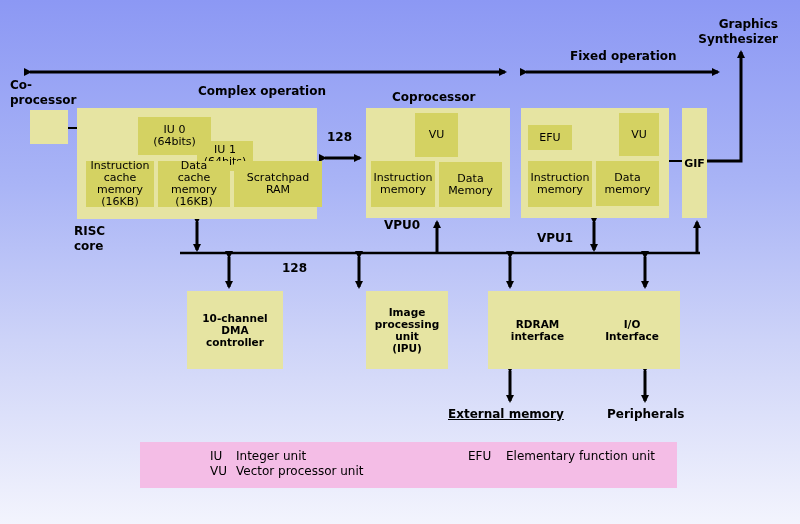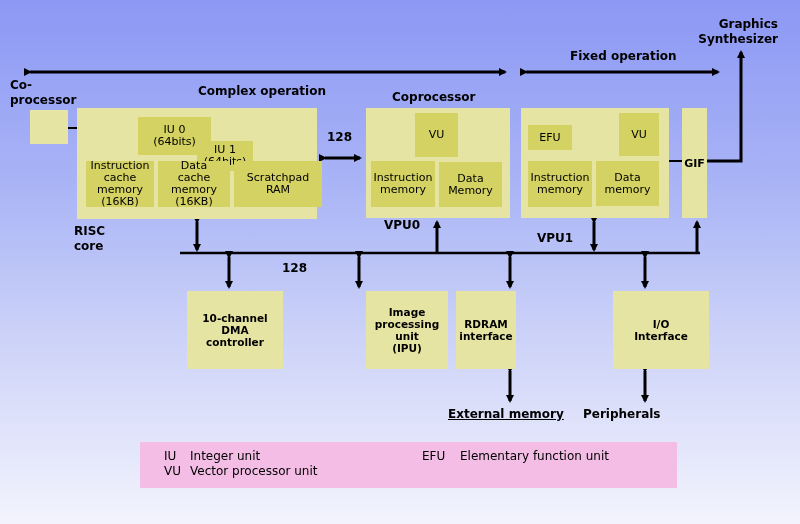--- a/index.html
+++ b/index.html
@@ -7,21 +7,21 @@
     width: 800px; height: 524px; position: relative; overflow: hidden;
     background: linear-gradient(to bottom, #8c98f4 0%, #a9b4f6 35%, #cdd3f8 65%, #f3f4fd 100%);
     font-family: "DejaVu Sans", sans-serif; color: #000;
   }
   .box { position: absolute; background: #e6e4a2; }
   .sub { position: absolute; background: #d4d262; display: flex; align-items: center; justify-content: center; text-align: center; font-size: 11px; line-height: 12px; }
   .lbl { position: absolute; font-weight: bold; font-size: 12px; line-height: 15px; }
   .blk { position: absolute; background: #e6e4a2; display: flex; align-items: center; justify-content: center; text-align: center; font-weight: bold; font-size: 10.5px; line-height: 12px; }
   svg.wires { position: absolute; left: 0; top: 0; }
   .legend { position: absolute; left: 140px; top: 442px; width: 537px; height: 46px; background: #f4bde6; }
-  .lg { position: absolute; font-size: 12px; line-height: 14px; white-space: nowrap; }
+  .lg { position: absolute; font-size: 12px; line-height: 14px; white-space: nowrap; margin-left: 46px; }
   .lg .ab { display: inline-block; width: 26px; }
   .lg .ab.w { width: 38px; }
 </style>
 </head>
 <body>
 
 <svg class="wires" width="800" height="524">
   <defs>
     <marker id="ah" markerWidth="8" markerHeight="8" refX="6" refY="4" orient="auto" markerUnits="userSpaceOnUse">
       <path d="M0,0 L8,4 L0,8 z" fill="#000"></path>
@@ -112,27 +112,27 @@
 
 <div class="lbl" style="left:282px;top:261px;">128</div>
 
 <div class="blk" style="left:187px;top:291px;width:96px;height:78px;white-space:pre-line;">10-channel
 DMA
 controller</div>
 <div class="blk" style="left:325px;top:291px;width:82px;height:78px;white-space:pre-line;margin-left:41px;">Image
 processing
 unit
 (IPU)</div>
-<div class="blk" style="left:456px;top:291px;width:60px;height:78px;white-space:pre-line;">RDRAM
+<div class="blk" style="left:488px;top:291px;width:99px;height:78px;white-space:pre-line;">RDRAM
 interface</div>
-<div class="blk" style="left:613px;top:291px;width:96px;height:78px;white-space:pre-line;">I/O
+<div class="blk" style="left:584px;top:291px;width:96px;height:78px;white-space:pre-line;">I/O
 Interface</div>
 
 <div class="lbl" style="left:448px;top:407px;text-decoration:underline;">External memory</div>
-<div class="lbl" style="left:583px;top:407px;">Peripherals</div>
+<div class="lbl" style="left:607px;top:407px;">Peripherals</div>
 
 <div class="legend">
   <div class="lg" style="left:24px;top:7px;">
     <span class="ab">IU</span><span>Integer unit</span>
   </div>
   <div class="lg" style="left:24px;top:22px;">
     <span class="ab">VU</span><span>Vector processor unit</span>
   </div>
   <div class="lg" style="left:282px;top:7px;">
     <span class="ab w">EFU</span><span>Elementary function unit</span>

